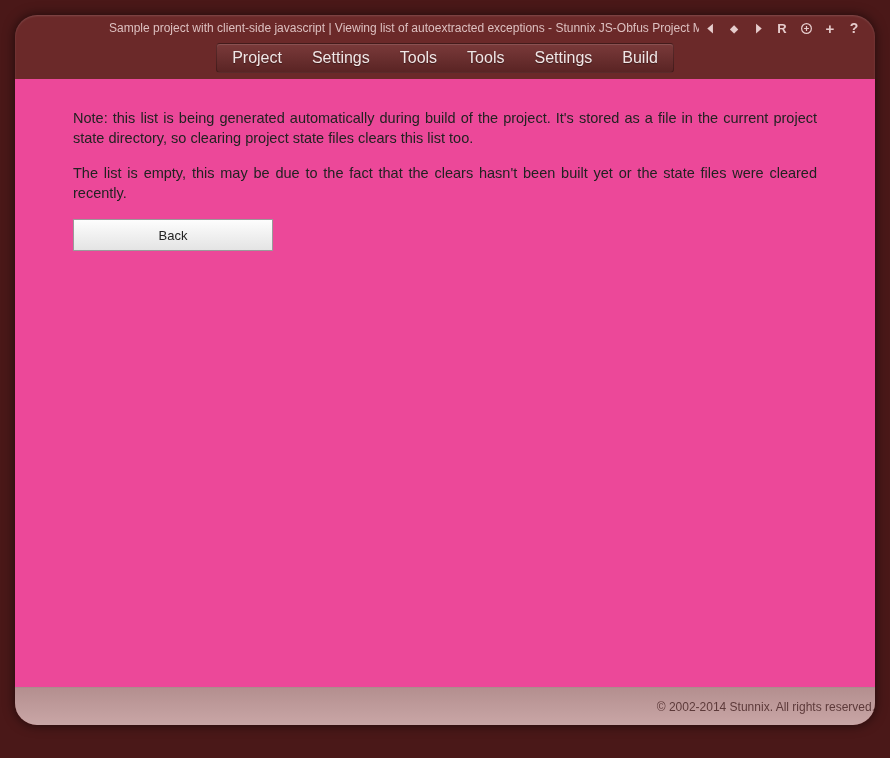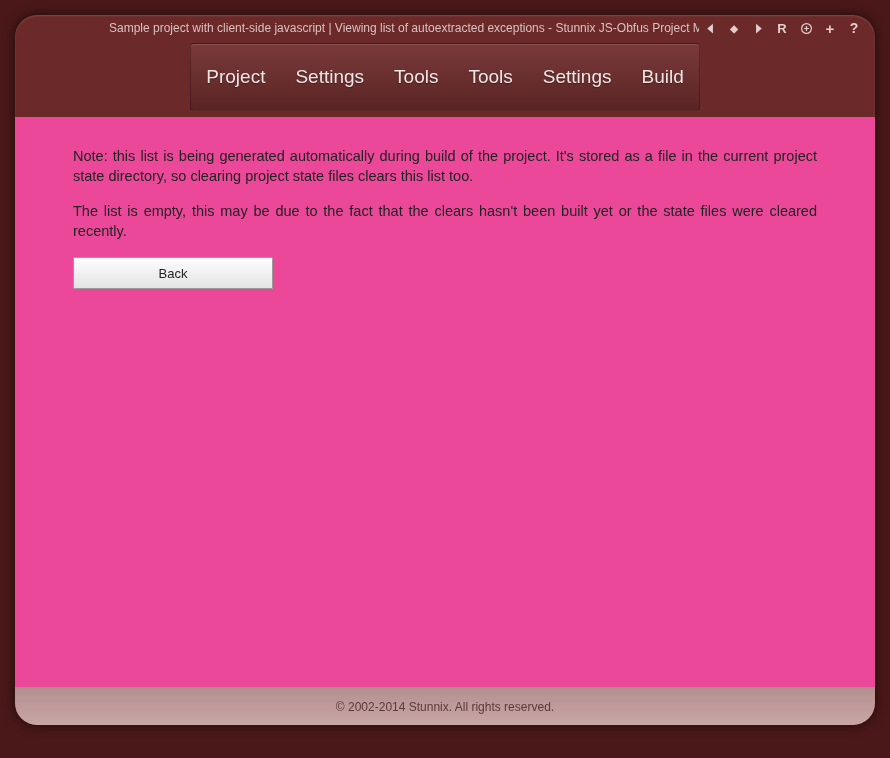--- a/index.html
+++ b/index.html
@@ -79,22 +79,22 @@
     }
     .menubar-inner {
       display: flex;
       background: linear-gradient(to bottom, #7a3a3a, #5a2424);
       border-radius: 4px;
       border: 1px solid rgba(0,0,0,0.25);
       box-shadow: inset 0 1px 0 rgba(255,255,255,0.12);
     }
     .menu-item {
       color: #f1e6e6;
-      font-size: 19px;
-      padding: 22px 15px;
+      font-size: 16px;
+      padding: 5px 15px;
       cursor: pointer;
       text-shadow: 0 1px 1px rgba(0,0,0,0.4);
     }
     .content-area {
       flex: 1;
       background: #ec4899;
       overflow: hidden;
       padding: 30px 58px 20px 58px;
     }
     .note-text {
@@ -113,21 +113,21 @@
       color: #222;
       cursor: pointer;
       display: block;
       margin-top: 14px;
     }
     .footer {
       height: 38px;
       background: linear-gradient(to bottom, #b48f8f, #c9a6a6);
       display: flex;
       align-items: center;
-      justify-content: center;
+      justify-content: flex-end;
       color: #5d3a3a;
       font-size: 12px;
       border-top: 1px solid rgba(0,0,0,0.15);
     }
   </style>
 </head>
 <body>
 
 <div class="outer-frame">
   <div class="window">

